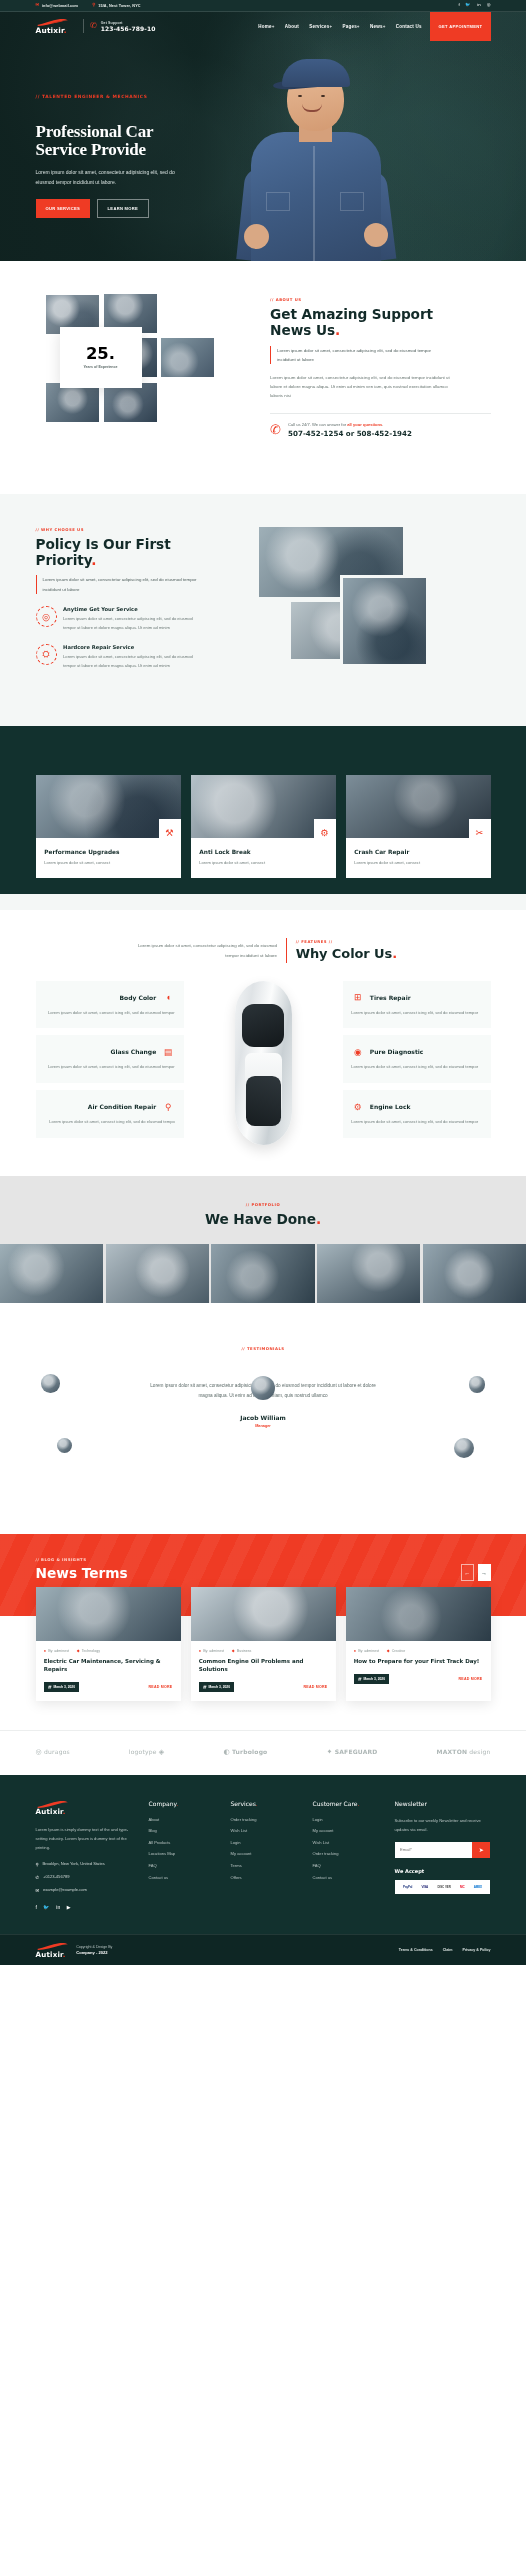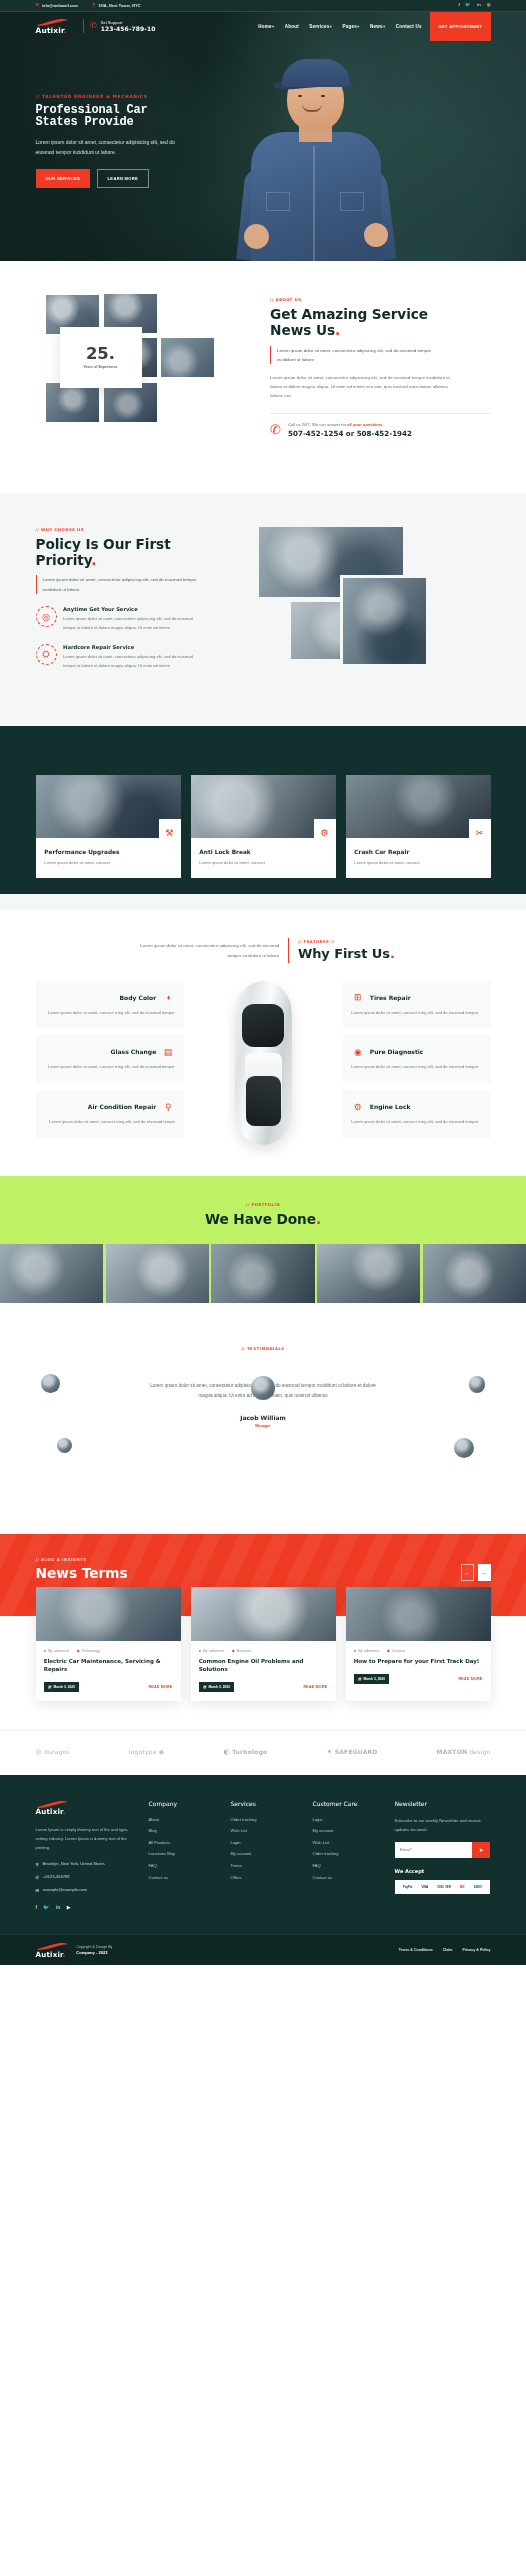--- a/index.html
+++ b/index.html
@@ -89,22 +89,22 @@
   .btn-appt {
     margin-left:8.8px; background:#ef3b24; color:#fff; font-size:4.1px; font-weight:bold;
     letter-spacing:0.3px; padding:7.1px 8.2px; border:none; cursor:pointer;
     height:28.5px; display:flex; align-items:center;
   }
 
   
   .hero-copy { padding-top:53px; }
   .eyebrow { color:#ef3b24; font-size:4.4px; font-weight:bold; letter-spacing:0.6px; font-family:"DejaVu Sans", sans-serif;}
   .hero-h1 {
-    margin-top:5px; color:#fff; font-size:12px; line-height:1.08; font-weight:bold;
-    font-family:Liberation Mono, monospace; letter-spacing:-0.2px; max-width:186px;
+    margin-top:24px; color:#fff; font-size:17px; line-height:1.08; font-weight:bold;
+    font-family:Liberation Serif, serif; letter-spacing:-0.2px; max-width:186px;
   }
   .hero-sub { margin-top:7.7px; color:#d6e0de; font-size:5px; line-height:2; max-width:151px;}
   .hero-btns { margin-top:12px; display:flex; gap:6.6px; }
   .btn-solid { background:#ef3b24; color:#fff; border:none; font-size:4.1px; font-weight:bold; letter-spacing:0.3px; padding:6px 10px; cursor:pointer;}
   .btn-ghost { background:transparent; color:#fff; border:0.5px solid rgba(255,255,255,.45); font-size:4.1px; font-weight:bold; letter-spacing:0.3px; padding:6px 10px; cursor:pointer;}
 
   
   .sec-about { background:#fff; padding:34px 0 35px; }
   .sec-about .container { display:flex; gap:18.6px; }
   .ab-gallery { width:216px; position:relative; height:164px; }
@@ -118,21 +118,21 @@
   .ph-box.p2 { left:68px; top:-1.1px; width:53px;  height:39px; background-image:radial-gradient(circle at 40% 30%, rgba(255,255,255,.5) 0 20%, transparent 44%),linear-gradient(135deg,#7c8d99,#3f5160);}
   .ph-box.p3 { left:68px; top:43px; width:53px;  height:39px; background-image:radial-gradient(circle at 60% 40%, rgba(255,255,255,.45) 0 20%, transparent 44%),linear-gradient(135deg,#6f8190,#334453);}
   .ph-box.p4 { left:125px; top:43px; width:53px;  height:39px; background-image:radial-gradient(circle at 35% 60%, rgba(255,255,255,.4) 0 20%, transparent 46%),linear-gradient(135deg,#869aa5,#47596a);}
   .ph-box.p5 { left:10px;  top:88px;width:53px;  height:39px; background-image:radial-gradient(circle at 50% 40%, rgba(255,255,255,.45) 0 20%, transparent 44%),linear-gradient(135deg,#7f919d,#3a4c5b);}
   .ph-box.p6 { left:68px; top:88px;width:53px;  height:39px; background-image:radial-gradient(circle at 45% 55%, rgba(255,255,255,.4) 0 20%, transparent 44%),linear-gradient(135deg,#768896,#2f4050);}
   .exp-card {
     position:absolute; left:24px; top:32px; width:82px; height:61px; background:#fff;
     box-shadow:0 4.4px 14.2px rgba(0,0,0,.13); display:flex; flex-direction:column;
     align-items:center; justify-content:center; z-index:3;
   }
-  .exp-num { font-size:16.4px; font-weight:bold; color:#404040; font-family:"DejaVu Sans", sans-serif; line-height:1;}
+  .exp-num { font-size:16.4px; font-weight:bold; color:#000000; font-family:"DejaVu Sans", sans-serif; line-height:1;}
   .exp-lbl { font-size:3.6px; color:#5d6b69; margin-top:2.7px; font-weight:bold;}
 
   .ab-text { flex:1; padding-top:2.2px; }
   .sec-eyebrow { color:#ef3b24; font-size:3.8px; font-weight:bold; letter-spacing:0.5px; font-family:"DejaVu Sans", sans-serif;}
   .sec-h2 { margin-top:5px; font-size:13.7px; line-height:1.14; font-weight:bold; font-family:"DejaVu Sans", sans-serif; color:#132b29; letter-spacing:-0.1px;}
   .dot { color:#ef3b24; }
   .lead { margin-top:7.1px; border-left:1.1px solid #ef3b24; padding-left:6px; font-size:4.4px; line-height:2.1; color:#4f5e5c; max-width:164px;}
   .body-p { margin-top:8.8px; font-size:4.4px; line-height:2.1; color:#66736f; max-width:189px;}
   .hr { height:0.5px; background:#e7eaea; margin:12px 0 8.8px; }
   .callbox { display:flex; align-items:center; gap:7.1px; }
@@ -199,21 +199,21 @@
   .why-card p { margin-top:5px; font-size:4.1px; line-height:2; color:#707d7b; }
   .car-top { flex:1; display:flex; align-items:center; justify-content:center; }
   .car-shape { width:57px; height:164px; border-radius:28.5px/33px;
     background:linear-gradient(100deg,#f3f5f6 0%,#dfe3e6 22%,#fbfcfc 45%,#c9d0d4 70%,#eef1f2 100%);
     position:relative; box-shadow:0 5.5px 13px rgba(0,0,0,.12);}
   .car-shape::before{content:"";position:absolute;left:7.7px;top:23px;width:42px;height:43px;border-radius:12px;background:linear-gradient(160deg,#2b3338,#13181b);}
   .car-shape::after{content:"";position:absolute;left:11px;bottom:18.6px;width:35px;height:50px;border-radius:8.8px;background:linear-gradient(200deg,#2f373c,#171d20);}
   .car-roof{position:absolute;left:10px;top:72px;width:37px;height:61px;border-radius:6.6px;background:linear-gradient(180deg,#fafbfb,#e3e7e9);}
 
   
-  .sec-portfolio { background:#bef264; padding:26px 0 0; }
+  .sec-portfolio { background:#e5e5e5; padding:26px 0 0; }
   .sec-portfolio .head { text-align:center; }
   .pf-strip { margin-top:16.4px; display:flex; gap:2.7px; width:526px; }
   .pf-item { flex:1; height:59px; background:#7f8f99;
     background-image:radial-gradient(circle at 35% 40%, rgba(255,255,255,.4) 0 16%, transparent 38%), linear-gradient(135deg,#9fb0b8,#3d4e5a);}
   .pf-item:nth-child(2){background-image:radial-gradient(circle at 55% 45%, rgba(255,255,255,.45) 0 18%, transparent 42%), linear-gradient(140deg,#b2bec5,#4a5b66);}
   .pf-item:nth-child(3){background-image:radial-gradient(circle at 40% 55%, rgba(255,255,255,.35) 0 16%, transparent 38%), linear-gradient(120deg,#8fa0aa,#2e3f4a);}
   .pf-item:nth-child(4){background-image:radial-gradient(circle at 60% 35%, rgba(255,255,255,.4) 0 16%, transparent 38%), linear-gradient(150deg,#a6b5bd,#374854);}
   .pf-item:nth-child(5){background-image:radial-gradient(circle at 45% 50%, rgba(255,255,255,.42) 0 18%, transparent 40%), linear-gradient(125deg,#95a6b0,#32434f);}
   .pf-tail { height:23px; background:#fff; }
 
@@ -377,21 +377,21 @@
         </nav>
         <button class="btn-appt">GET APPOINTMENT</button>
       </div>
     </div>
 
     <div class="container">
       <div class="hero-copy">
         <div class="eyebrow">// TALENTED ENGINEER &amp; MECHANICS</div>
         <h1 class="hero-h1">
           <span>Professional Car</span><br>
-          <span>States Provide</span>
+          <span>Service Provide</span>
         </h1>
         <p class="hero-sub">Lorem ipsum dolor sit amet, consectetur adipisicing elit, sed do eiusmod tempor incididunt ut labore.</p>
         <div class="hero-btns">
           <button class="btn-solid">OUR SERVICES</button>
           <button class="btn-ghost">LEARN MORE</button>
         </div>
       </div>
     </div>
   </div>
 </section>
@@ -406,21 +406,21 @@
       <div class="ph-box p5"></div>
       <div class="ph-box p6"></div>
       <div class="exp-card">
         <div class="exp-num">25.</div>
         <div class="exp-lbl">Years of Experience</div>
       </div>
     </div>
     <div class="ab-text">
       <div class="sec-eyebrow">// ABOUT US</div>
       <h2 class="sec-h2">
-        <span>Get Amazing Service</span><br>
+        <span>Get Amazing Support</span><br>
         <span>News Us</span><span class="dot">.</span>
       </h2>
       <p class="lead">Lorem ipsum dolor sit amet, consectetur adipiscing elit, sed do eiusmod tempor incididunt ut labore</p>
       <p class="body-p">Lorem ipsum dolor sit amet, consectetur adipisicing elit, sed do eiusmod tempor incididunt ut labore et dolore magna aliqua. Ut enim ad minim ven iam, quis nostrud exercitation ullamco laboris nisi</p>
       <div class="hr"></div>
       <div class="callbox">
         <span class="cb-ico">✆</span>
         <span>
           <small><span>Call us 24/7. We can answer for </span><b>all your questions</b><span>.</span></small>
           <span class="nums">507-452-1254 or 508-452-1942</span>
@@ -505,21 +505,21 @@
   <div class="svc-spacer"></div>
 </section>
 
 <section class="sec-why">
   <div class="container">
     <div class="why-head">
       <p class="left-p">Lorem ipsum dolor sit amet, consectetur adipiscing elit, sed do eiusmod tempor incididunt ut labore</p>
       <div class="bar"></div>
       <div class="right">
         <div class="sec-eyebrow">// FEATURES //</div>
-        <h2 class="sec-h2"><span>Why First Us</span><span class="dot">.</span></h2>
+        <h2 class="sec-h2"><span>Why Color Us</span><span class="dot">.</span></h2>
       </div>
     </div>
 
     <div class="why-grid">
       <div class="why-col left">
         <div class="why-card">
           <div class="row">
               <h4>Body Color</h4>
               <span class="why-ico">
                 <span>◖</span>

